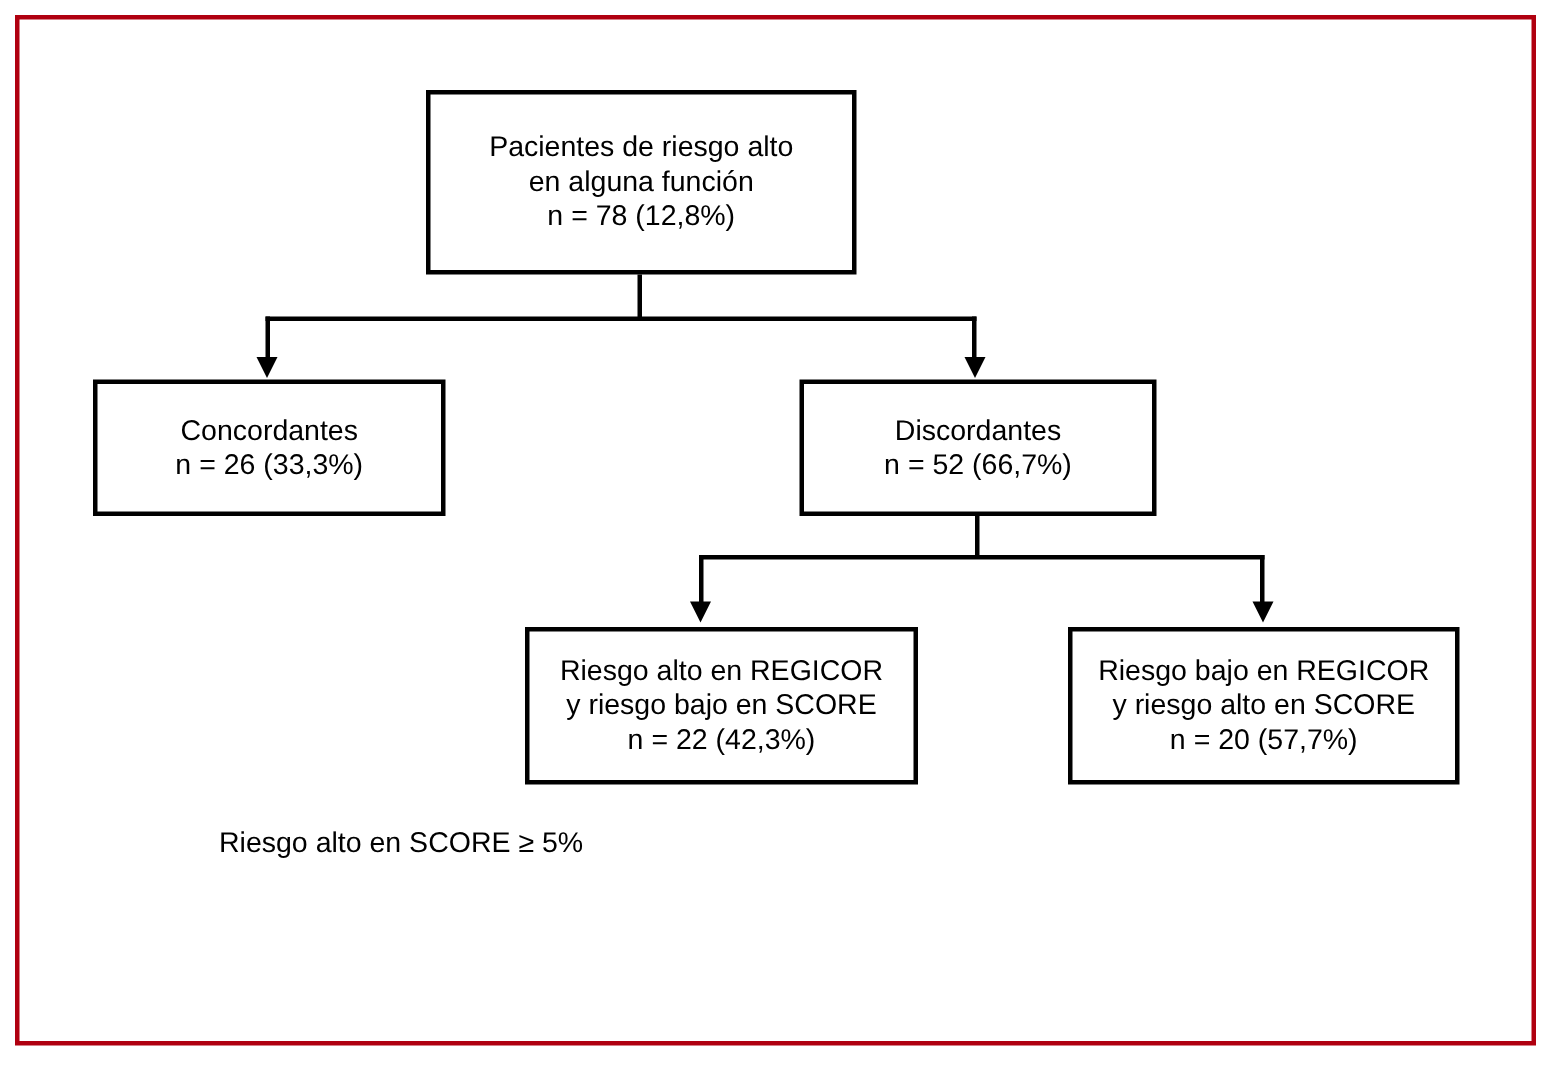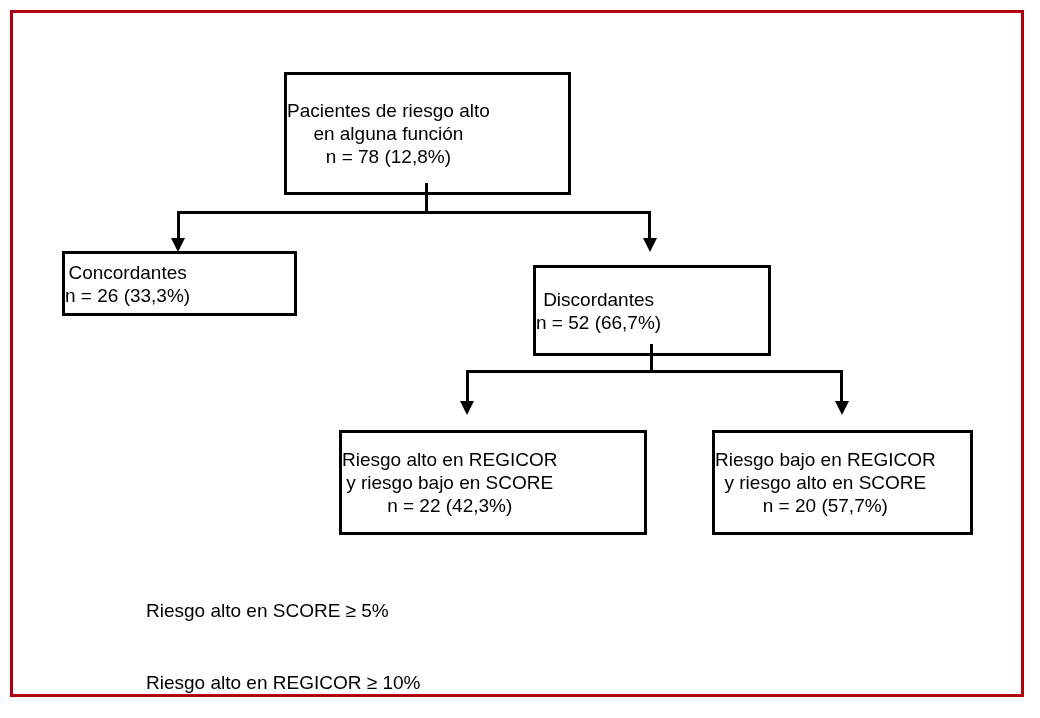--- a/index.html
+++ b/index.html
@@ -26,35 +26,35 @@
     border: 3px solid #b00010;
     box-sizing: border-box;
   }
   .node-box {
     position: absolute;
     border: 3px solid #000000;
     box-sizing: border-box;
     background: #ffffff;
     display: flex;
     align-items: center;
+    justify-content: center;
     text-align: center;
-    margin-top: 12px;
   }
   .node-text {
     font-size: 19px;
     line-height: 23px;
     color: #000000;
     white-space: pre-line;
     letter-spacing: 0px;
   }
   
   #node-root      { left: 284px; top: 60px;  width: 287px; height: 123px; }
-  #node-concordantes { left: 62px;  top: 239px; width: 235px; height: 65px; }
+  #node-concordantes { left: 62px;  top: 253px; width: 235px; height: 91px; }
   #node-discordantes { left: 533px; top: 253px; width: 238px; height: 91px; }
-  #node-regicor-alto { left: 339px; top: 418px; width: 308px; height: 105px; }
+  #node-regicor-alto { left: 350px; top: 418px; width: 262px; height: 105px; }
   #node-regicor-bajo { left: 712px; top: 418px; width: 261px; height: 105px; }
 
   
   .conn {
     position: absolute;
     background: #000000;
   }
   .arrow-head {
     position: absolute;
     width: 0;
@@ -84,21 +84,20 @@
   #legend {
     position: absolute;
     left: 146px;
     top: 551px;
   }
   .legend-line {
     font-size: 19px;
     line-height: 24px;
     color: #000000;
     white-space: pre;
-    margin-top: 48px;
   }
 </style>
 </head>
 <body>
 
 <div id="figure">
 
   <div id="outer-border"></div>
 
   <div class="node-box" id="node-root">
@@ -138,16 +137,15 @@
   </div>
 
   <div class="node-box" id="node-regicor-bajo">
     <div class="node-text">Riesgo bajo en REGICOR
 y riesgo alto en SCORE
 n = 20 (57,7%)</div>
   </div>
 
   <div id="legend">
     <div class="legend-line">Riesgo alto en SCORE ≥ 5%</div>
-    <div class="legend-line">Riesgo alto en REGICOR ≥ 10%</div>
   </div>
 
 </div>
 
 </body></html>

